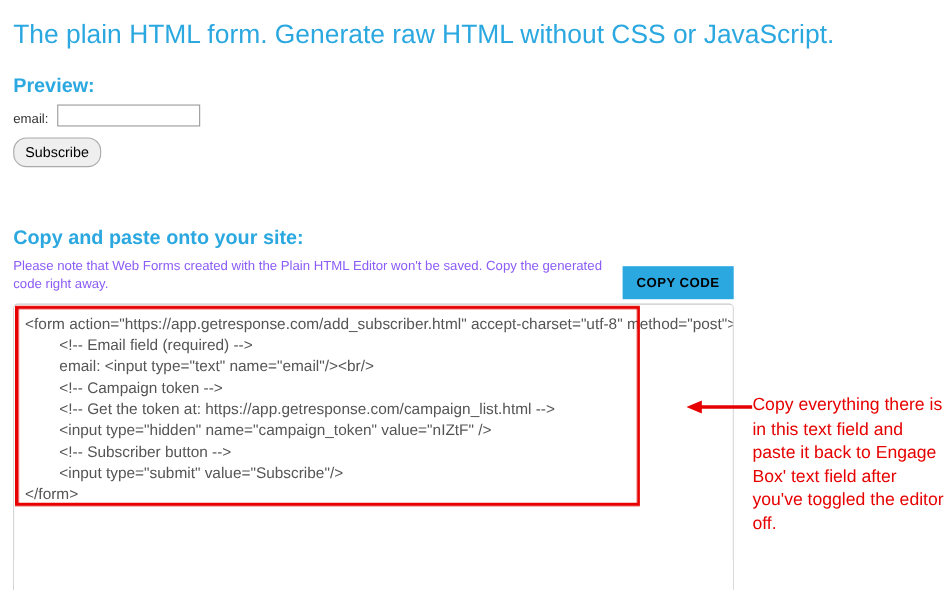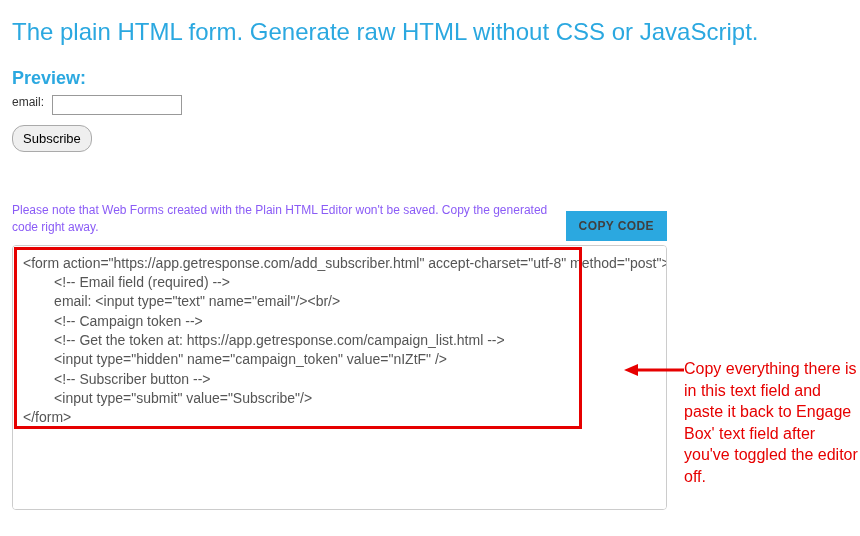--- a/index.html
+++ b/index.html
@@ -22,21 +22,21 @@
     color: #2ba8e0;
     font-size: 18px;
     font-weight: 700;
     margin: 8px 0 6px 0;
   }
   .preview-row {
     font-size: 12px;
     color: #333;
     margin-bottom: 10px;
     display: flex;
-    align-items: flex-start;
+    align-items: flex-end;
     gap: 8px;
   }
   .preview-row input[type="text"] {
     border: 1px solid #999;
     height: 20px;
     width: 130px;
     padding: 1px 3px;
     font-size: 12px;
   }
   .subscribe-btn {
@@ -54,21 +54,21 @@
     margin: 4px 0 8px 0;
     max-width: 540px;
     line-height: 1.45;
   }
   .code-area-wrap { position: relative; width: 655px; }
   .copy-code-btn {
     position: absolute;
     top: -34px;
     right: 0;
     background: #2ba8e0;
-    color: #404040;
+    color: #000000;
     border: none;
     font-size: 12px;
     font-weight: bold;
     letter-spacing: 0.4px;
     padding: 8px 13px;
     cursor: pointer;
   }
   textarea.code {
     width: 655px;
     height: 265px;
@@ -111,20 +111,21 @@
 
   <div class="preview-row">
     <span>email:</span>
     <input type="text" value="" style="">
   </div>
 
   <button class="subscribe-btn">Subscribe</button>
 
   <div class="gap"></div>
 
+  <div class="section-label">Copy and paste onto your site:</div>
 
   <div class="note">Please note that Web Forms created with the Plain HTML Editor won't be saved. Copy the generated code right away.</div>
 
   <div class="code-area-wrap">
     <button class="copy-code-btn">COPY CODE</button>
     <textarea class="code" readonly="" style="">&lt;form action="https://app.getresponse.com/add_subscriber.html" accept-charset="utf-8" method="post"&gt;
         &lt;!-- Email field (required) --&gt;
         email: &lt;input type="text" name="email"/&gt;&lt;br/&gt;
         &lt;!-- Campaign token --&gt;
         &lt;!-- Get the token at: https://app.getresponse.com/campaign_list.html --&gt;

